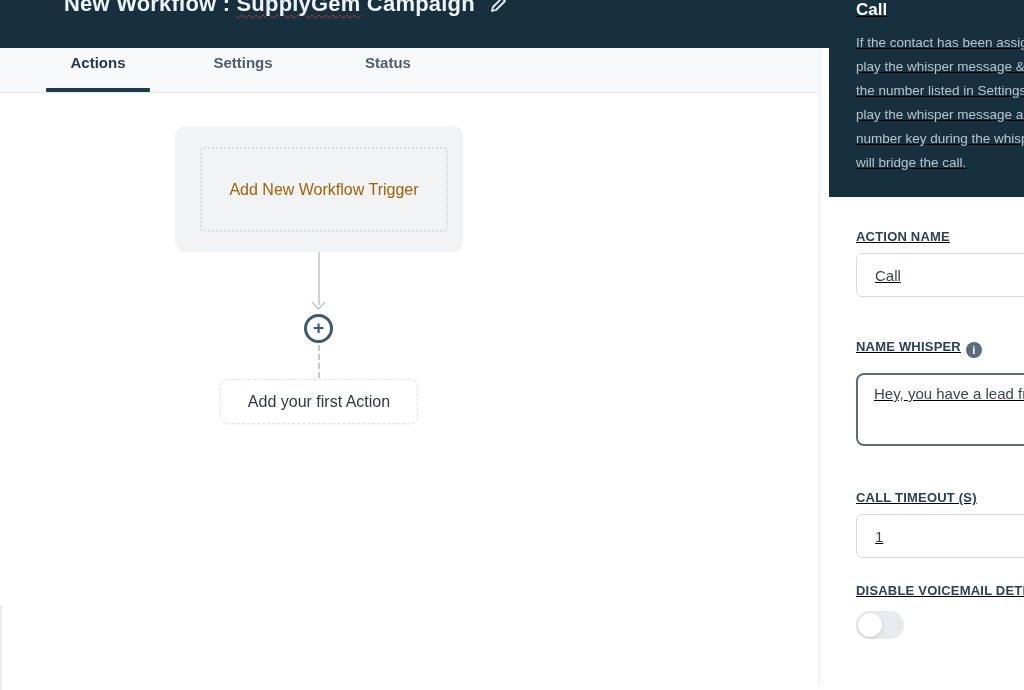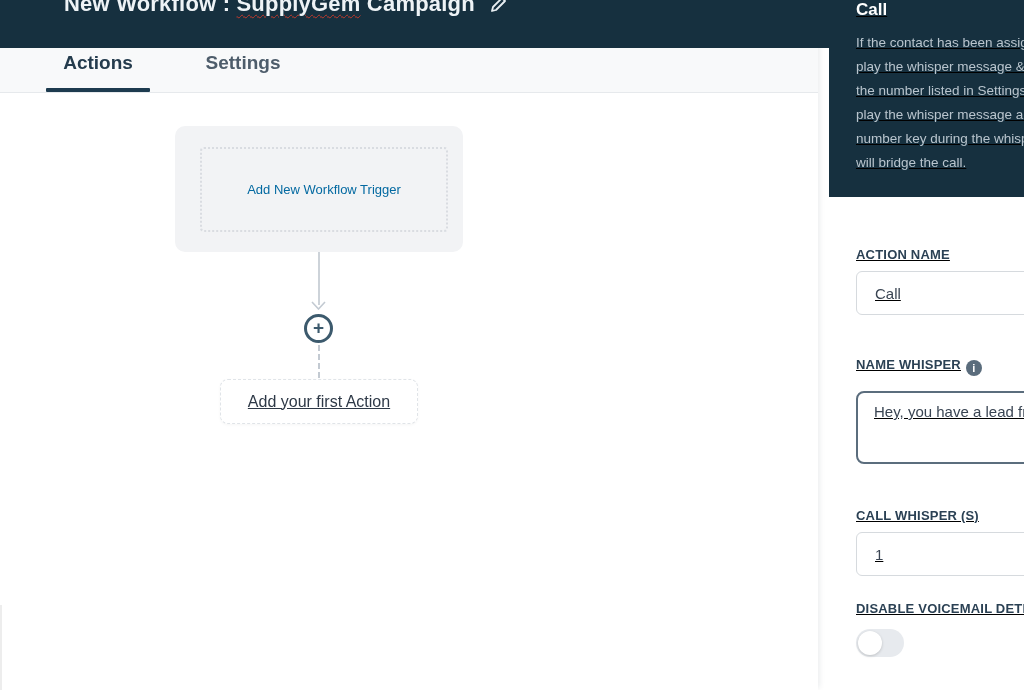--- a/index.html
+++ b/index.html
@@ -15,63 +15,63 @@
               text-decoration-color:#c0392b; text-decoration-thickness:1px; text-underline-offset:3px; }
   .pencil { position:absolute; left:489px; top:-6px; width:20px; height:20px; }
 
   
   .main { position:absolute; left:0; top:33px; width:818px; height:657px;
           background:#fff; box-shadow:3px 0 6px -2px rgba(20,40,60,.10); }
   .tabbar { position:relative; width:100%; height:60px; background:#f8f9fa;
             border-bottom:1px solid #e6e9ec; display:flex; padding-left:46px; }
   .tab { position:relative; width:104px; margin-right:41px; height:100%;
          display:flex; align-items:center; justify-content:center;
-         font-size:19px; font-weight:bold; color:#4e5d6b; cursor:pointer; }
+         font-size:15px; font-weight:bold; color:#4e5d6b; cursor:pointer; }
   .tab.active { color:#243b4d; }
   .tab .underline { position:absolute; left:0; bottom:0; width:100%; height:4px;
          background:#1d3b4f; border-radius:1px; }
 
   
   .canvas { position:relative; width:100%; height:596px; background:#fff; }
   .trigger-node { position:absolute; left:175px; top:33px; width:288px; height:126px;
          background:#f2f3f5; border-radius:10px; }
   .trigger-inner { position:absolute; left:25px; top:21px; width:248px; height:85px;
          border:2px dotted #d9dce1; border-radius:4px;
          display:flex; align-items:center; justify-content:center; }
-  .trigger-label { max-width:190px; text-align:center; font-size:13px; line-height:36px;
-         color:#0369a1; }
+  .trigger-label { max-width:190px; text-align:center; font-size:16px; line-height:36px;
+         color:#a16207; }
   .conn-line { position:absolute; left:318px; top:159px; width:2px; height:53px;
          background:#cdd3d9; }
   .conn-arrow { position:absolute; left:311px; top:208px; }
   .plus-btn { position:absolute; left:304px; top:221px; width:29px; height:29px;
          border:3px solid #3c5a6d; border-radius:50%; background:#fff;
          display:flex; align-items:center; justify-content:center; cursor:pointer; }
   .plus-glyph { font-size:19px; font-weight:bold; color:#3c5a6d; line-height:1;
          margin-top:-2px; }
   .conn-dashed { position:absolute; left:318px; top:252px; height:33px; width:0;
          border-left:2px dashed #c3cad2; }
   .first-action-box { position:absolute; left:220px; top:286px; width:198px; height:45px;
          background:#fff; border:1px dashed #e0e4e8; border-radius:8px;
          box-shadow:0 1px 3px rgba(0,0,0,.04);
          display:flex; align-items:center; justify-content:center;
-         font-size:16px; color:#2e3947; cursor:pointer;text-decoration:underline; }
+         font-size:16px; color:#2e3947; cursor:pointer; }
   .edge-artifact { position:absolute; left:0; top:512px; width:2px; height:115px;
          background:#ededed; }
 
   
   .panel { position:absolute; left:829px; top:0; width:195px; height:690px;
            background:#fff; z-index:3;text-decoration:underline; }
   .panel-header { width:100%; height:197px; background:#16303f; padding:1px 0 0 27px;
            overflow:hidden; }
   .panel-title { font-size:17px; font-weight:bold; color:#fff; line-height:20px;
            margin-top:-1px; }
   .panel-desc { margin-top:11px; }
   .panel-desc div { font-size:13.5px; line-height:24px; color:#b9c5ce;
            white-space:nowrap; overflow:hidden; }
-  .panel-body { padding:50px 0 0 27px; }
+  .panel-body { padding:32px 0 0 27px; }
   .field-label { font-size:13px; font-weight:bold; color:#2b4154;
            letter-spacing:.2px; white-space:nowrap; }
   .text-input { display:block; margin-top:9px; width:300px; height:44px;
            border:1px solid #d6dade; border-radius:6px; background:#fff;
            padding:0 18px; font-size:15px; color:#3a4553;
            font-family:"Liberation Sans", sans-serif; }
   .group { margin-top:42px; }
   .group.timeout { margin-top:44px; }
   .group.voicemail { margin-top:25px; }
   .info-icon { display:inline-block; width:16px; height:16px; border-radius:50%;
@@ -103,20 +103,23 @@
 
 <div class="main">
 
   <div class="tabbar">
     <div class="tab active">
       <span>Actions</span>
       <div class="underline"></div>
     </div>
     <div class="tab">
       <span>Settings</span>
+    </div>
+    <div class="tab">
+      <span>Status</span>
     </div>
   </div>
 
   <div class="canvas">
     <div class="trigger-node">
       <div class="trigger-inner">
         <div class="trigger-label">Add New Workflow Trigger</div>
       </div>
     </div>
 
@@ -161,21 +164,21 @@
     </div>
 
     <div class="group">
       <div class="field-label">
         <span>NAME WHISPER</span><span class="info-icon">i</span>
       </div>
       <textarea class="whisper-area" style="">Hey, you have a lead from</textarea>
     </div>
 
     <div class="group timeout">
-      <div class="field-label">CALL WHISPER (S)</div>
+      <div class="field-label">CALL TIMEOUT (S)</div>
       <input class="text-input" type="text" value="1" style="">
     </div>
 
     <div class="group voicemail">
       <div class="field-label">DISABLE VOICEMAIL DETECTION</div>
       <div class="toggle">
         <div class="knob"></div>
       </div>
     </div>
 

